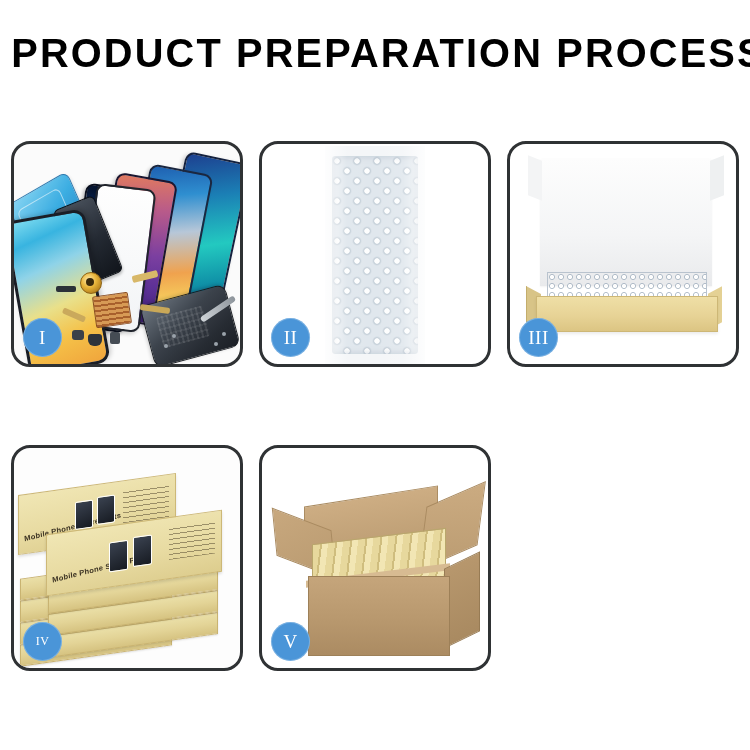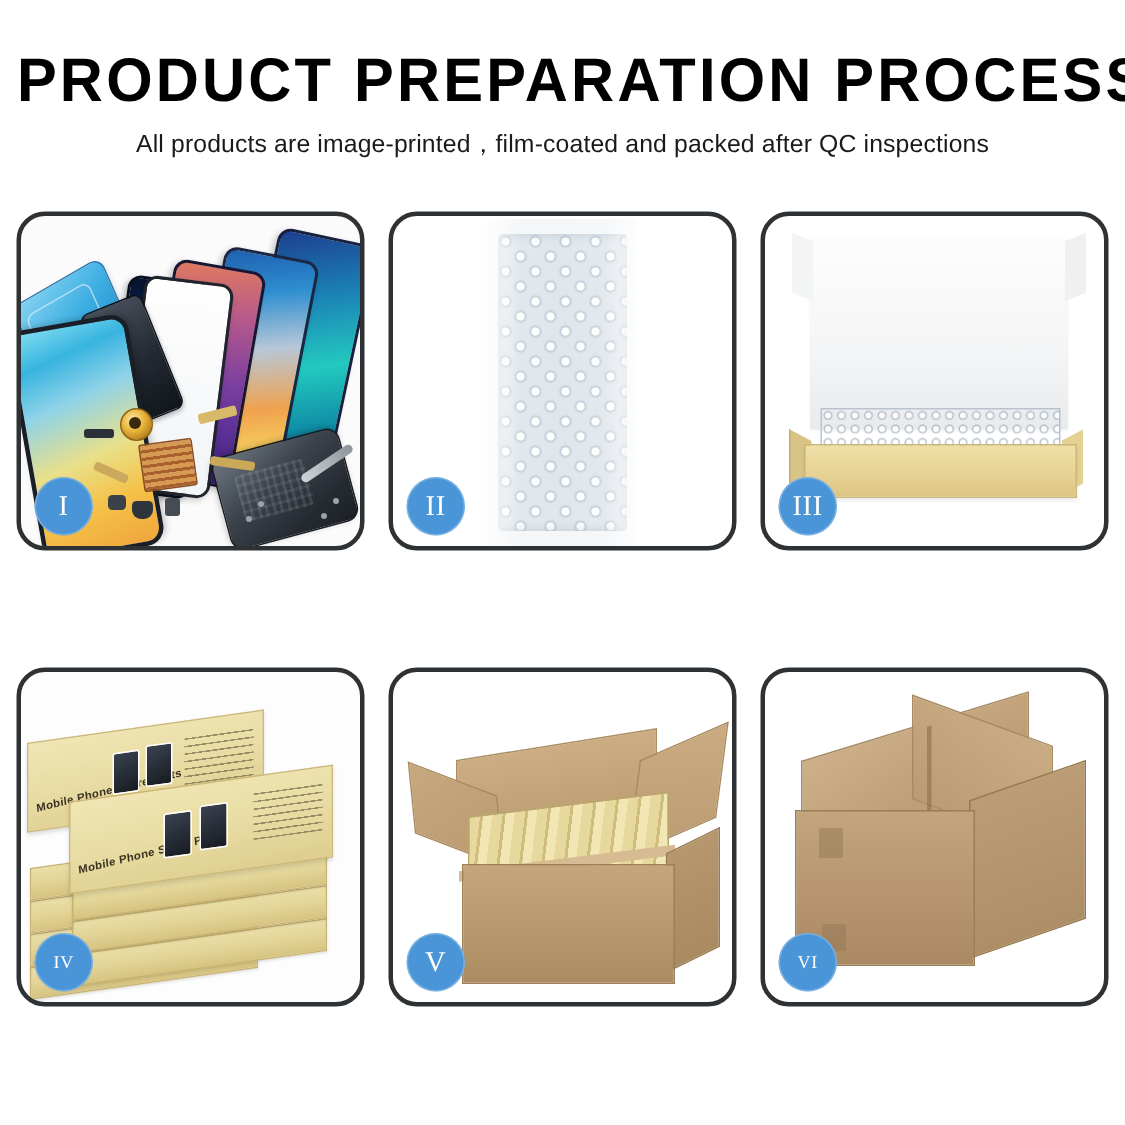--- a/index.html
+++ b/index.html
@@ -333,21 +333,20 @@
   .c6-tape.t1{left:36px;top:104px;width:16px;height:20px;}
   .c6-tape.t2{left:38px;top:168px;width:16px;height:18px;}
 </style>
 </head>
 <body>
 
 <div class="page">
 
   <div class="header">
     <div class="title">PRODUCT PREPARATION PROCESS</div>
-    <div class="subtitle">All products are image-printed，film-coated and packed after QC inspections</div>
   </div>
 
   <div class="grid">
 
     <div class="panel p1">
       <div class="stage">
         <div class="ph back4"><i class="notch"></i></div>
         <div class="ph back3"><i class="notch"></i></div>
         <div class="ph back2"><i class="notch"></i></div>
         <div class="ph back1"><i class="notch"></i></div>
@@ -428,27 +427,15 @@
         <div class="c5-flapL"></div>
         <div class="c5-flapR"></div>
         <div class="c5-contents"></div>
         <div class="c5-rim"></div>
         <div class="c5-side"></div>
         <div class="c5-front"></div>
       </div>
       <div class="badge">V</div>
     </div>
 
-    <div class="panel p6">
-      <div class="stage">
-        <div class="c6-top"></div>
-        <div class="c6-top2"></div>
-        <div class="c6-seam"></div>
-        <div class="c6-side"></div>
-        <div class="c6-front"></div>
-        <div class="c6-tape t1"></div>
-        <div class="c6-tape t2"></div>
-      </div>
-      <div class="badge small">VI</div>
-    </div>
 
   </div>
 </div>
 
 </body></html>

